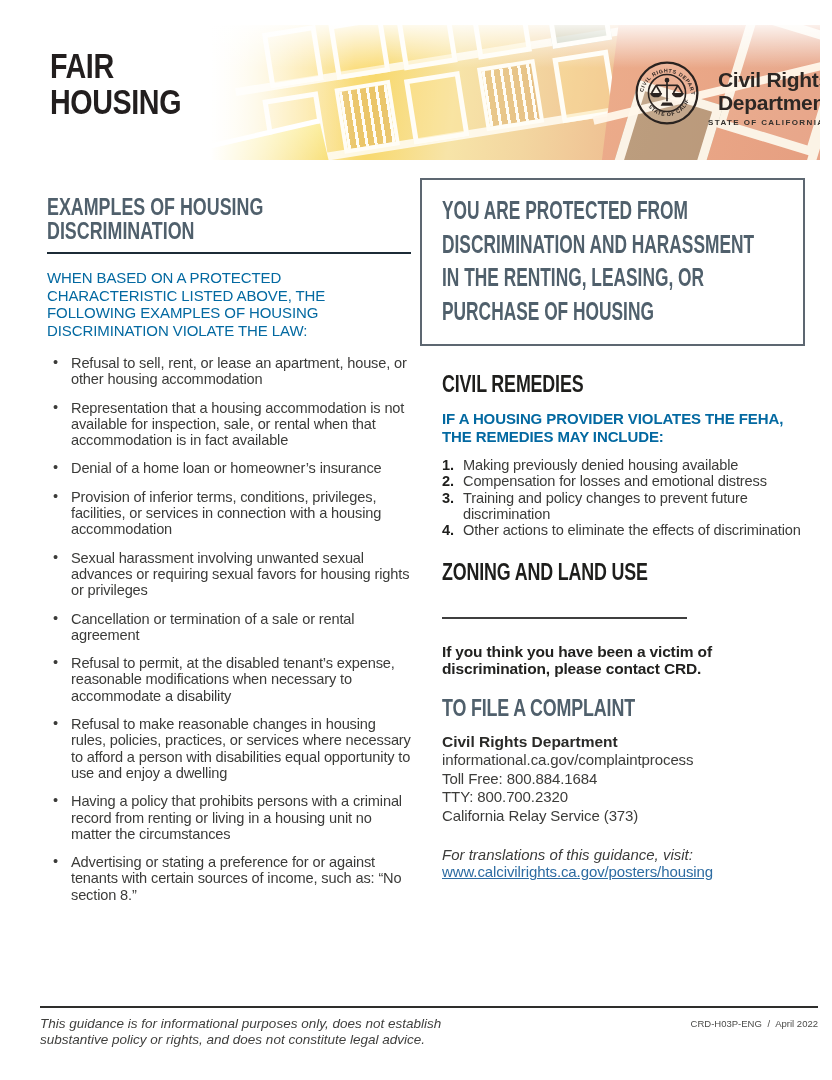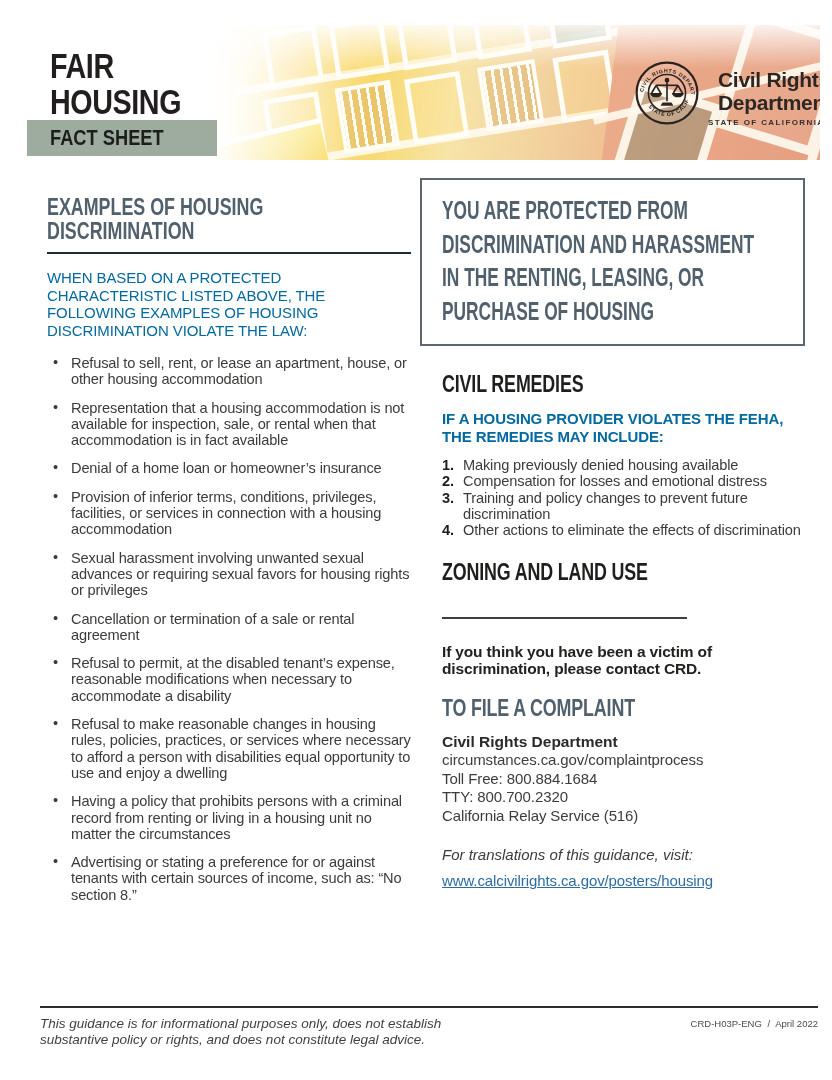--- a/index.html
+++ b/index.html
@@ -76,21 +76,21 @@
   .zoning-head { margin-top:22px; }
   .zoning-body { margin:7px 0 0 0; width:354px; }
   .short-rule { border-top:2px solid #3f3f3f; width:245px; margin-top:33px; }
   .victim-note { margin:24px 0 0 0; width:352px; font-size:15.5px; font-weight:bold;
     line-height:17px; letter-spacing:-0.15px; color:#222220; }
   .complaint-head { margin-top:19px; }
   .dept-name { margin:13px 0 0 0; font-size:15.5px; font-weight:bold; line-height:17px; color:#2a2a28; }
   .contact-line { margin:0; font-size:15px; line-height:18.4px; letter-spacing:-0.1px; color:#3c3c3a; }
   .contact-first { margin-top:1px; }
   .italic-note { margin:21px 0 0 0; font-size:15px; font-style:italic; color:#3c3c3a; }
-  .trans-link { display:inline-block; margin-top:9px; font-size:15px; color:#2d6ca2;
+  .trans-link { display:inline-block; font-size:15px; color:#2d6ca2;
     letter-spacing:-0.1px; }
   
   .f-rule { position:absolute; left:40px; top:1006px; width:778px; border-top:2px solid #2e2e2c; }
   .disclaimer { position:absolute; left:40px; top:1016px; width:432px; margin:0;
     font-size:13.5px; font-style:italic; line-height:16px; color:#3f3f3d; }
   .meta { position:absolute; right:14px; top:1018px; font-size:9.5px; color:#4b4b49; letter-spacing:0; }
   .meta .sep { margin:0 3px; }
 </style>
 </head>
 <body>
@@ -153,23 +153,20 @@
         <div class="wm-line">Civil Rights</div>
         <div class="wm-line">Department</div>
         <div class="wm-sub">STATE OF CALIFORNIA</div>
       </div>
     </div>
   </header>
 
   <h1 class="page-title" style="margin:0;">
     <span class="h-title-lines"><span class="title-line">FAIR</span><span class="title-line">HOUSING</span></span>
   </h1>
-  <div class="band">
-    <span class="band-text">FACT SHEET</span>
-  </div>
 
   <section class="left-col">
     <h2 class="h-lines slate" style="margin:0;">
       <span>
           <span>EXAMPLES OF HOUSING</span>
           <span>DISCRIMINATION</span>
         </span>
     </h2>
     <div class="rule"></div>
     <p class="caps-txt intro">WHEN BASED ON A PROTECTED CHARACTERISTIC LISTED ABOVE, THE FOLLOWING EXAMPLES OF HOUSING DISCRIMINATION VIOLATE THE LAW:</p>
@@ -208,24 +205,24 @@
         </ol>
 
       <h3 class="h-cond blackh sec-head zoning-head">ZONING AND LAND USE</h3>
 
       <div class="short-rule"></div>
 
       <p class="victim-note">If you think you have been a victim of discrimination, please contact CRD.</p>
 
       <h3 class="h-cond slate sec-head complaint-head">TO FILE A COMPLAINT</h3>
       <p class="dept-name">Civil Rights Department</p>
-      <p class="contact-line contact-first">circumstances.ca.gov/complaintprocess</p>
+      <p class="contact-line contact-first">informational.ca.gov/complaintprocess</p>
       <p class="contact-line">Toll Free: 800.884.1684</p>
       <p class="contact-line">TTY: 800.700.2320</p>
-      <p class="contact-line">California Relay Service (516)</p>
+      <p class="contact-line">California Relay Service (373)</p>
 
       <p class="italic-note">For translations of this guidance, visit:</p>
       <a href="#" class="trans-link">www.calcivilrights.ca.gov/posters/housing</a>
     </div>
   </section>
 
   <footer>
     <div class="f-rule"></div>
     <p class="disclaimer">This guidance is for informational purposes only, does not establish substantive policy or rights, and does not constitute legal advice.</p>
     <div class="meta">

